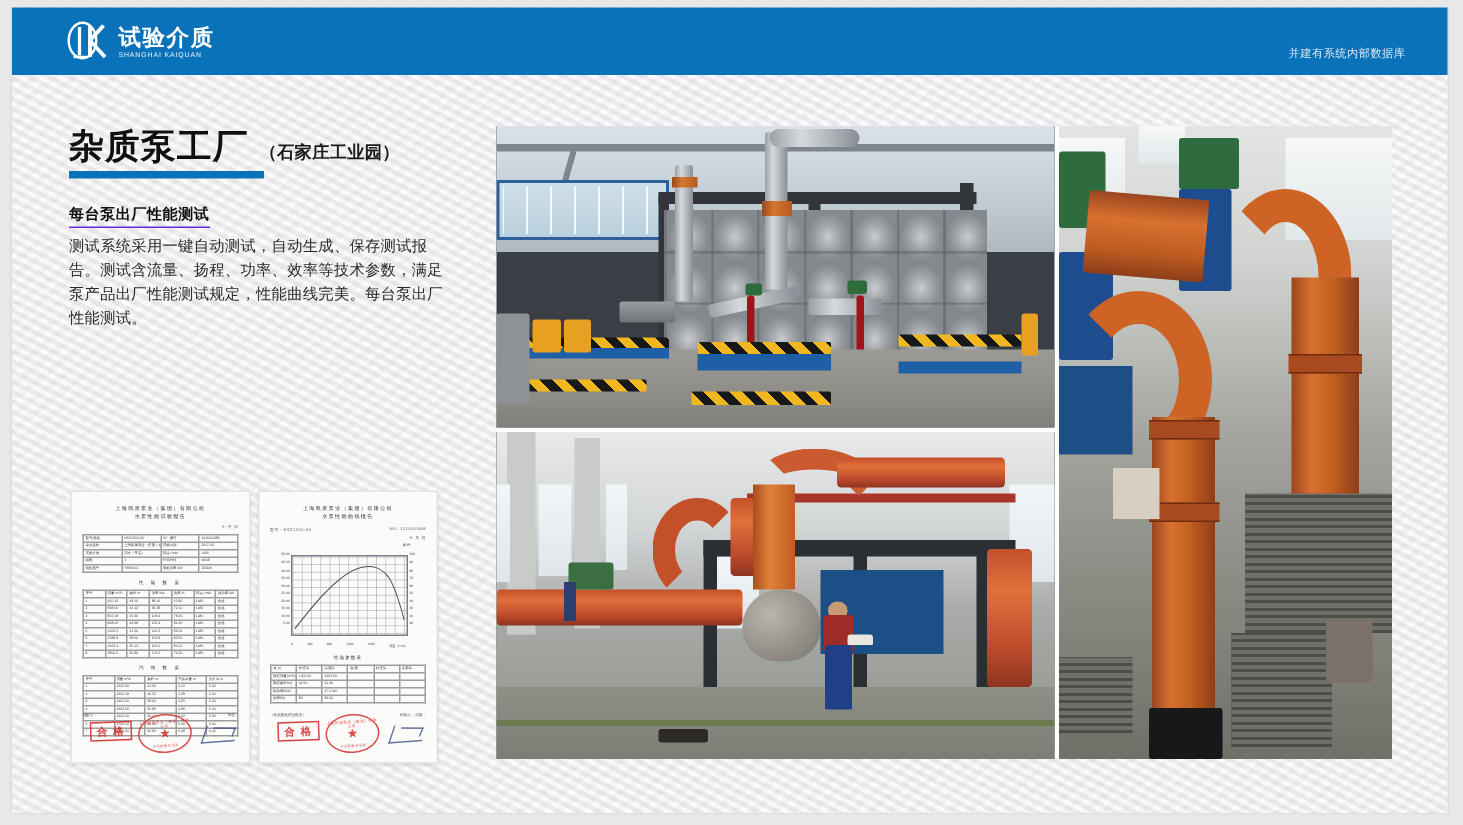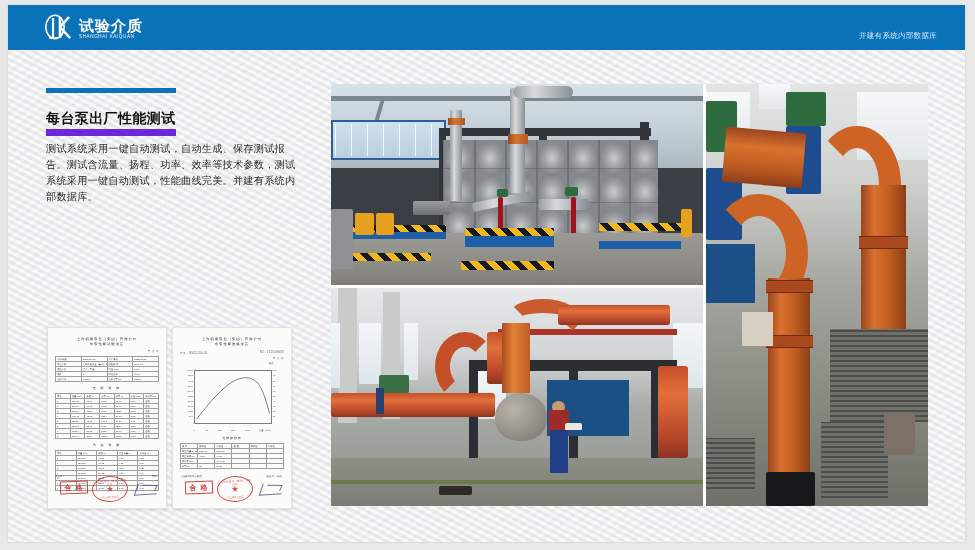--- a/index.html
+++ b/index.html
@@ -92,25 +92,25 @@
     letter-spacing: .2px;
   }
   .title-rule {
     margin-top: 4px;
     width: 130px; height: 5px;
     background: #0a72b9;
   }
 
   .body-head {
     margin-top: 17px;
-    font-size: 14px;
+    font-size: 10px;
     font-weight: 700;
     color: #111;
     letter-spacing: .4px;
-    border-bottom: 7px solid #6d28d9;
+    border-bottom: 1px solid #6d28d9;
     display: inline-block;
     padding-bottom: 1px;
   }
   .body-text {
     margin-top: 5px;
     font-size: 10.2px;
     color: #2a2a2a;
     line-height: 16px;
     letter-spacing: .2px;
     width: 258px;
@@ -472,24 +472,28 @@
       </div>
       <div class="logo-words">
         <span class="logo-text-cn">试验介质</span>
         <span class="logo-text-en">SHANGHAI KAIQUAN</span>
       </div>
     </div>
     <div class="header-slogan">并建有系统内部数据库</div>
   </div>
 
   <div class="left-col">
+    <div class="title-row">
+      <span class="title-main">杂质泵工厂</span>
+      <span class="title-sub">（石家庄工业园）</span>
+    </div>
     <div class="title-rule"></div>
 
     <div class="body-head">每台泵出厂性能测试</div>
-    <div class="body-text">测试系统采用一键自动测试，自动生成、保存测试报告。测试含流量、扬程、功率、效率等技术参数，测试系统采用一键自动测试，性能曲线完美。并建有系统内部数据库。</div>
+    <div class="body-text">测试系统采用一键自动测试，自动生成、保存测试报告。测试含流量、扬程、功率、效率等技术参数，满足泵产品出厂性能测试规定，性能曲线完美。每台泵出厂性能测试。</div>
   </div>
 
   <div class="docs">
 
     <div class="doc">
       <div class="doc-title">上海凯泉泵业（集团）有限公司</div>
       <div class="doc-title">水泵性能试验报告</div>
       <div class="doc-date">年 月 日</div>
 
       <table class="mini-table">

